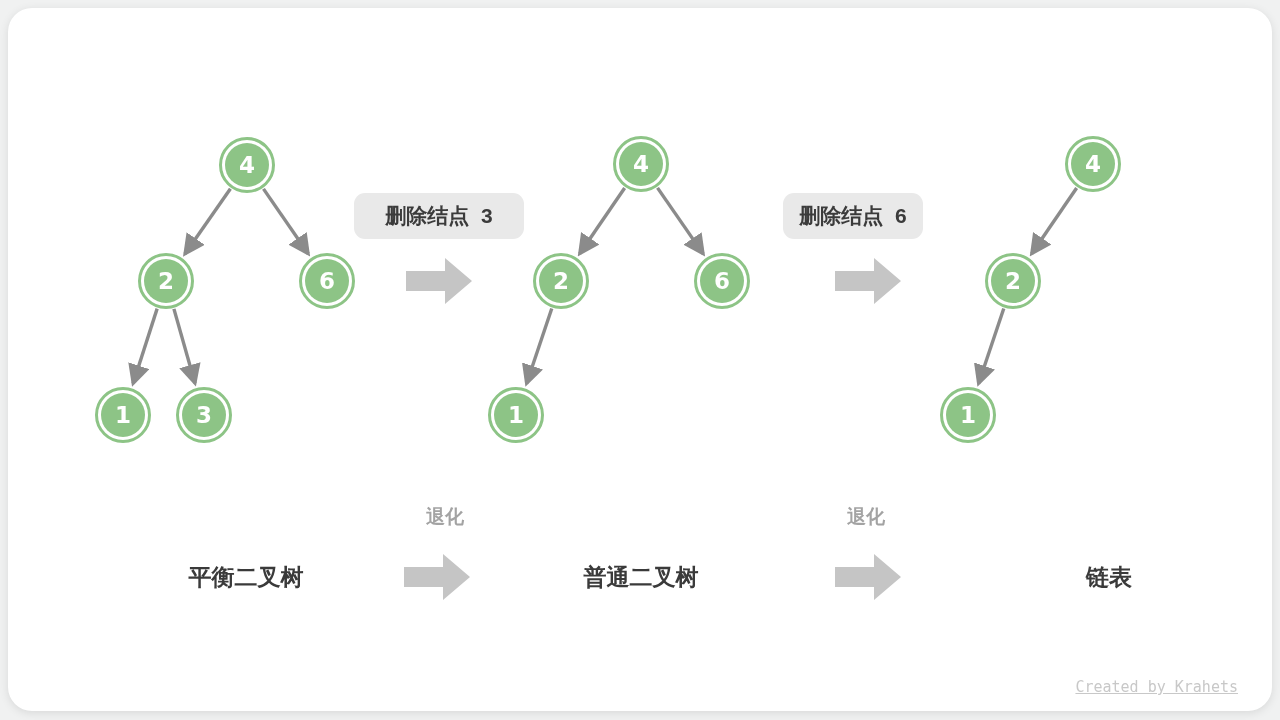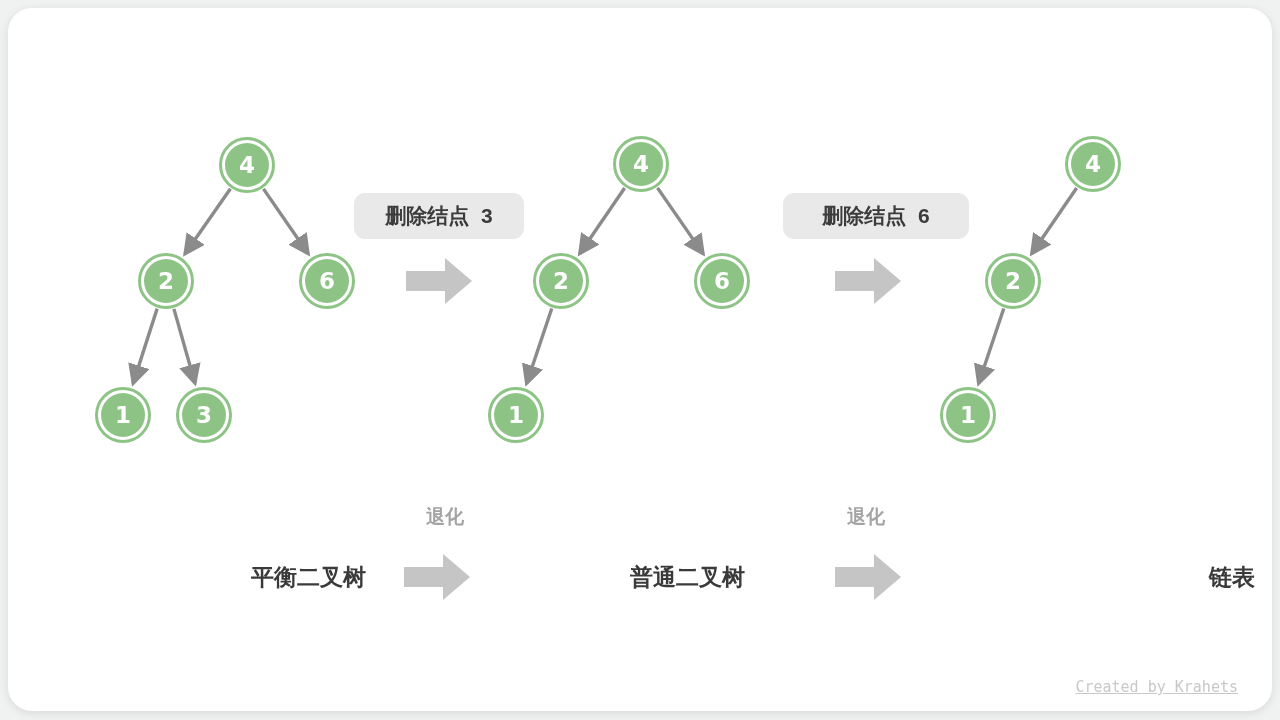--- a/index.html
+++ b/index.html
@@ -15,34 +15,34 @@
   }
   #diagram-svg{position:absolute;left:0;top:0;width:1280px;height:720px;}
   .pill{
     position:absolute;height:46px;
     background:#e9e9e9;border-radius:11px;
     display:flex;align-items:center;justify-content:center;
     font-size:21px;font-weight:bold;color:#3b3b3b;
     white-space:pre;
   }
   .pill.p1{left:354px;top:193px;width:170px;}
-  .pill.p2{left:783px;top:193px;width:186px;}
+  .pill.p2{left:783px;top:193px;width:140px;}
   .degrade{
     position:absolute;width:120px;top:504px;text-align:center;
     font-size:19px;font-weight:bold;color:#a3a3a3;
   }
   .degrade.d1{left:385px;}
   .degrade.d2{left:806px;}
   .stage{
-    position:absolute;width:240px;top:562px;text-align:right;
+    position:absolute;width:240px;top:562px;text-align:center;
     font-size:23px;font-weight:bold;color:#3a3a3a;
   }
   .stage.s1{left:126px;}
-  .stage.s2{left:505px;}
-  .stage.s3{left:1015px;font-family:Liberation Mono, monospace;}
+  .stage.s2{left:521px;}
+  .stage.s3{left:989px;font-family:Liberation Mono, monospace;}
   .watermark{
     position:absolute;right:42px;bottom:24px;
     font-family:"DejaVu Sans Mono","Liberation Mono",monospace;
     font-size:15px;color:#c8c8c8;text-decoration:underline;
   }
 </style>
 </head>
 <body>
 
 <div class="card"></div>

